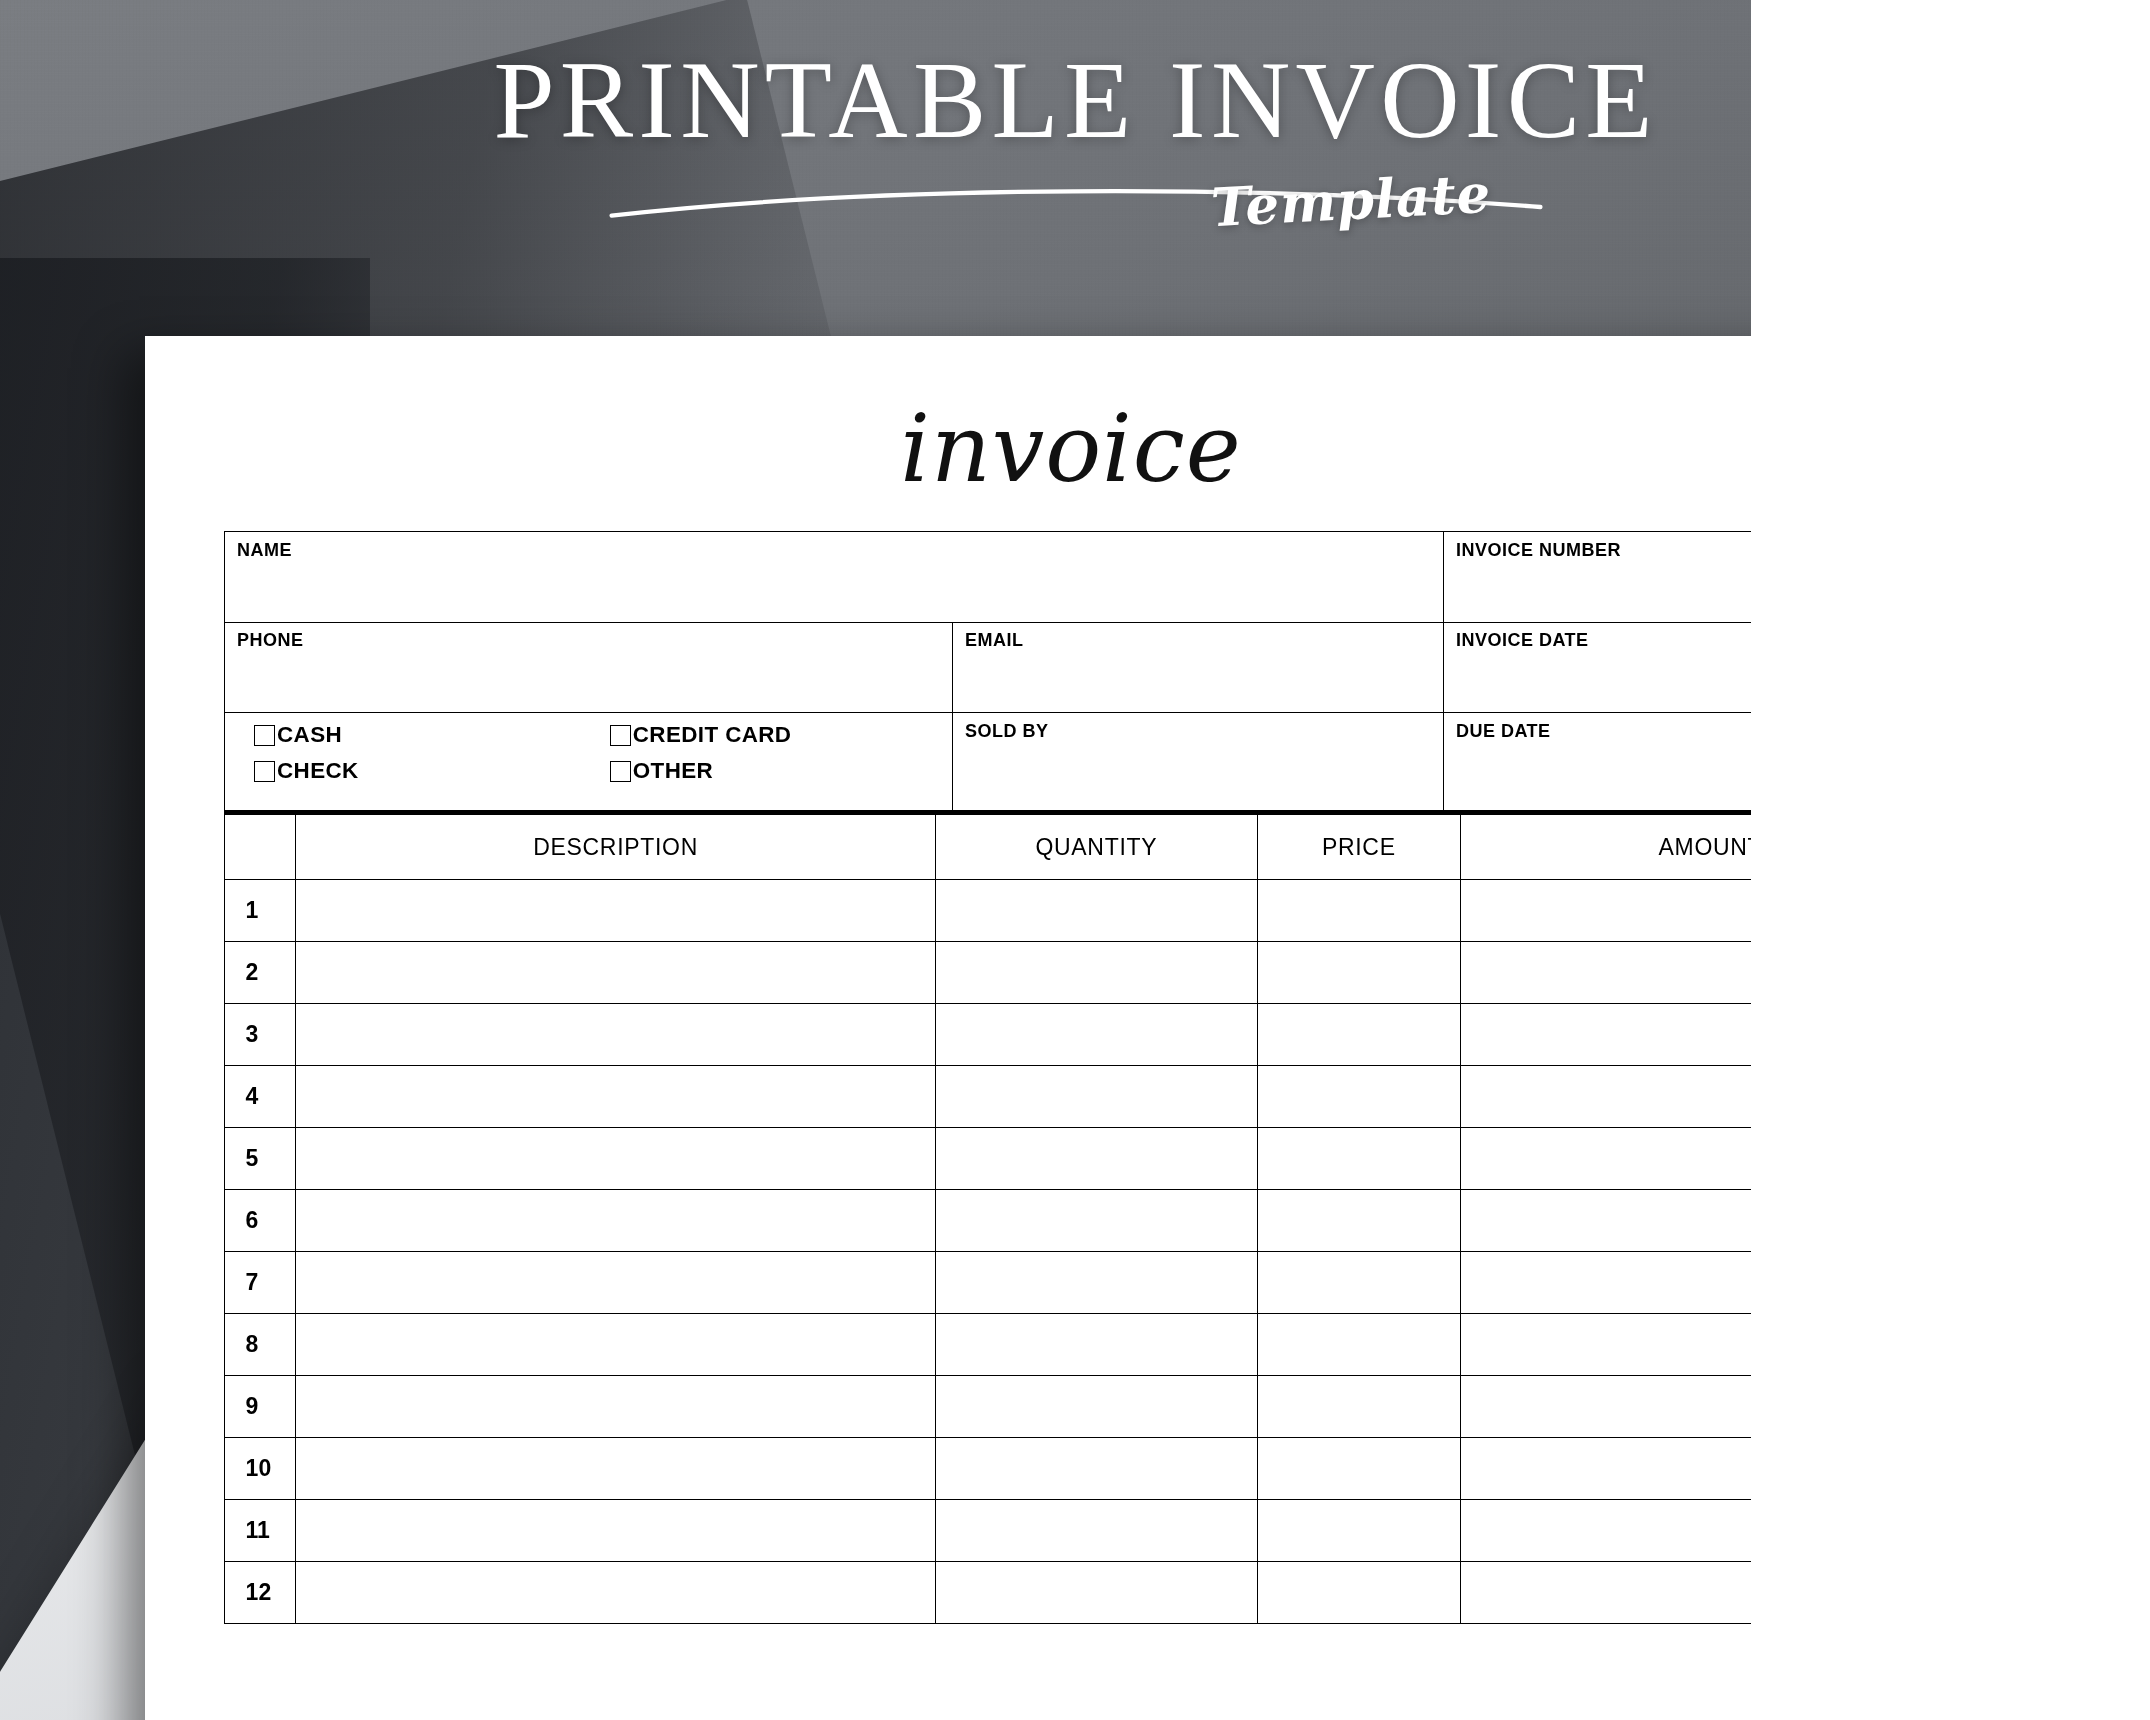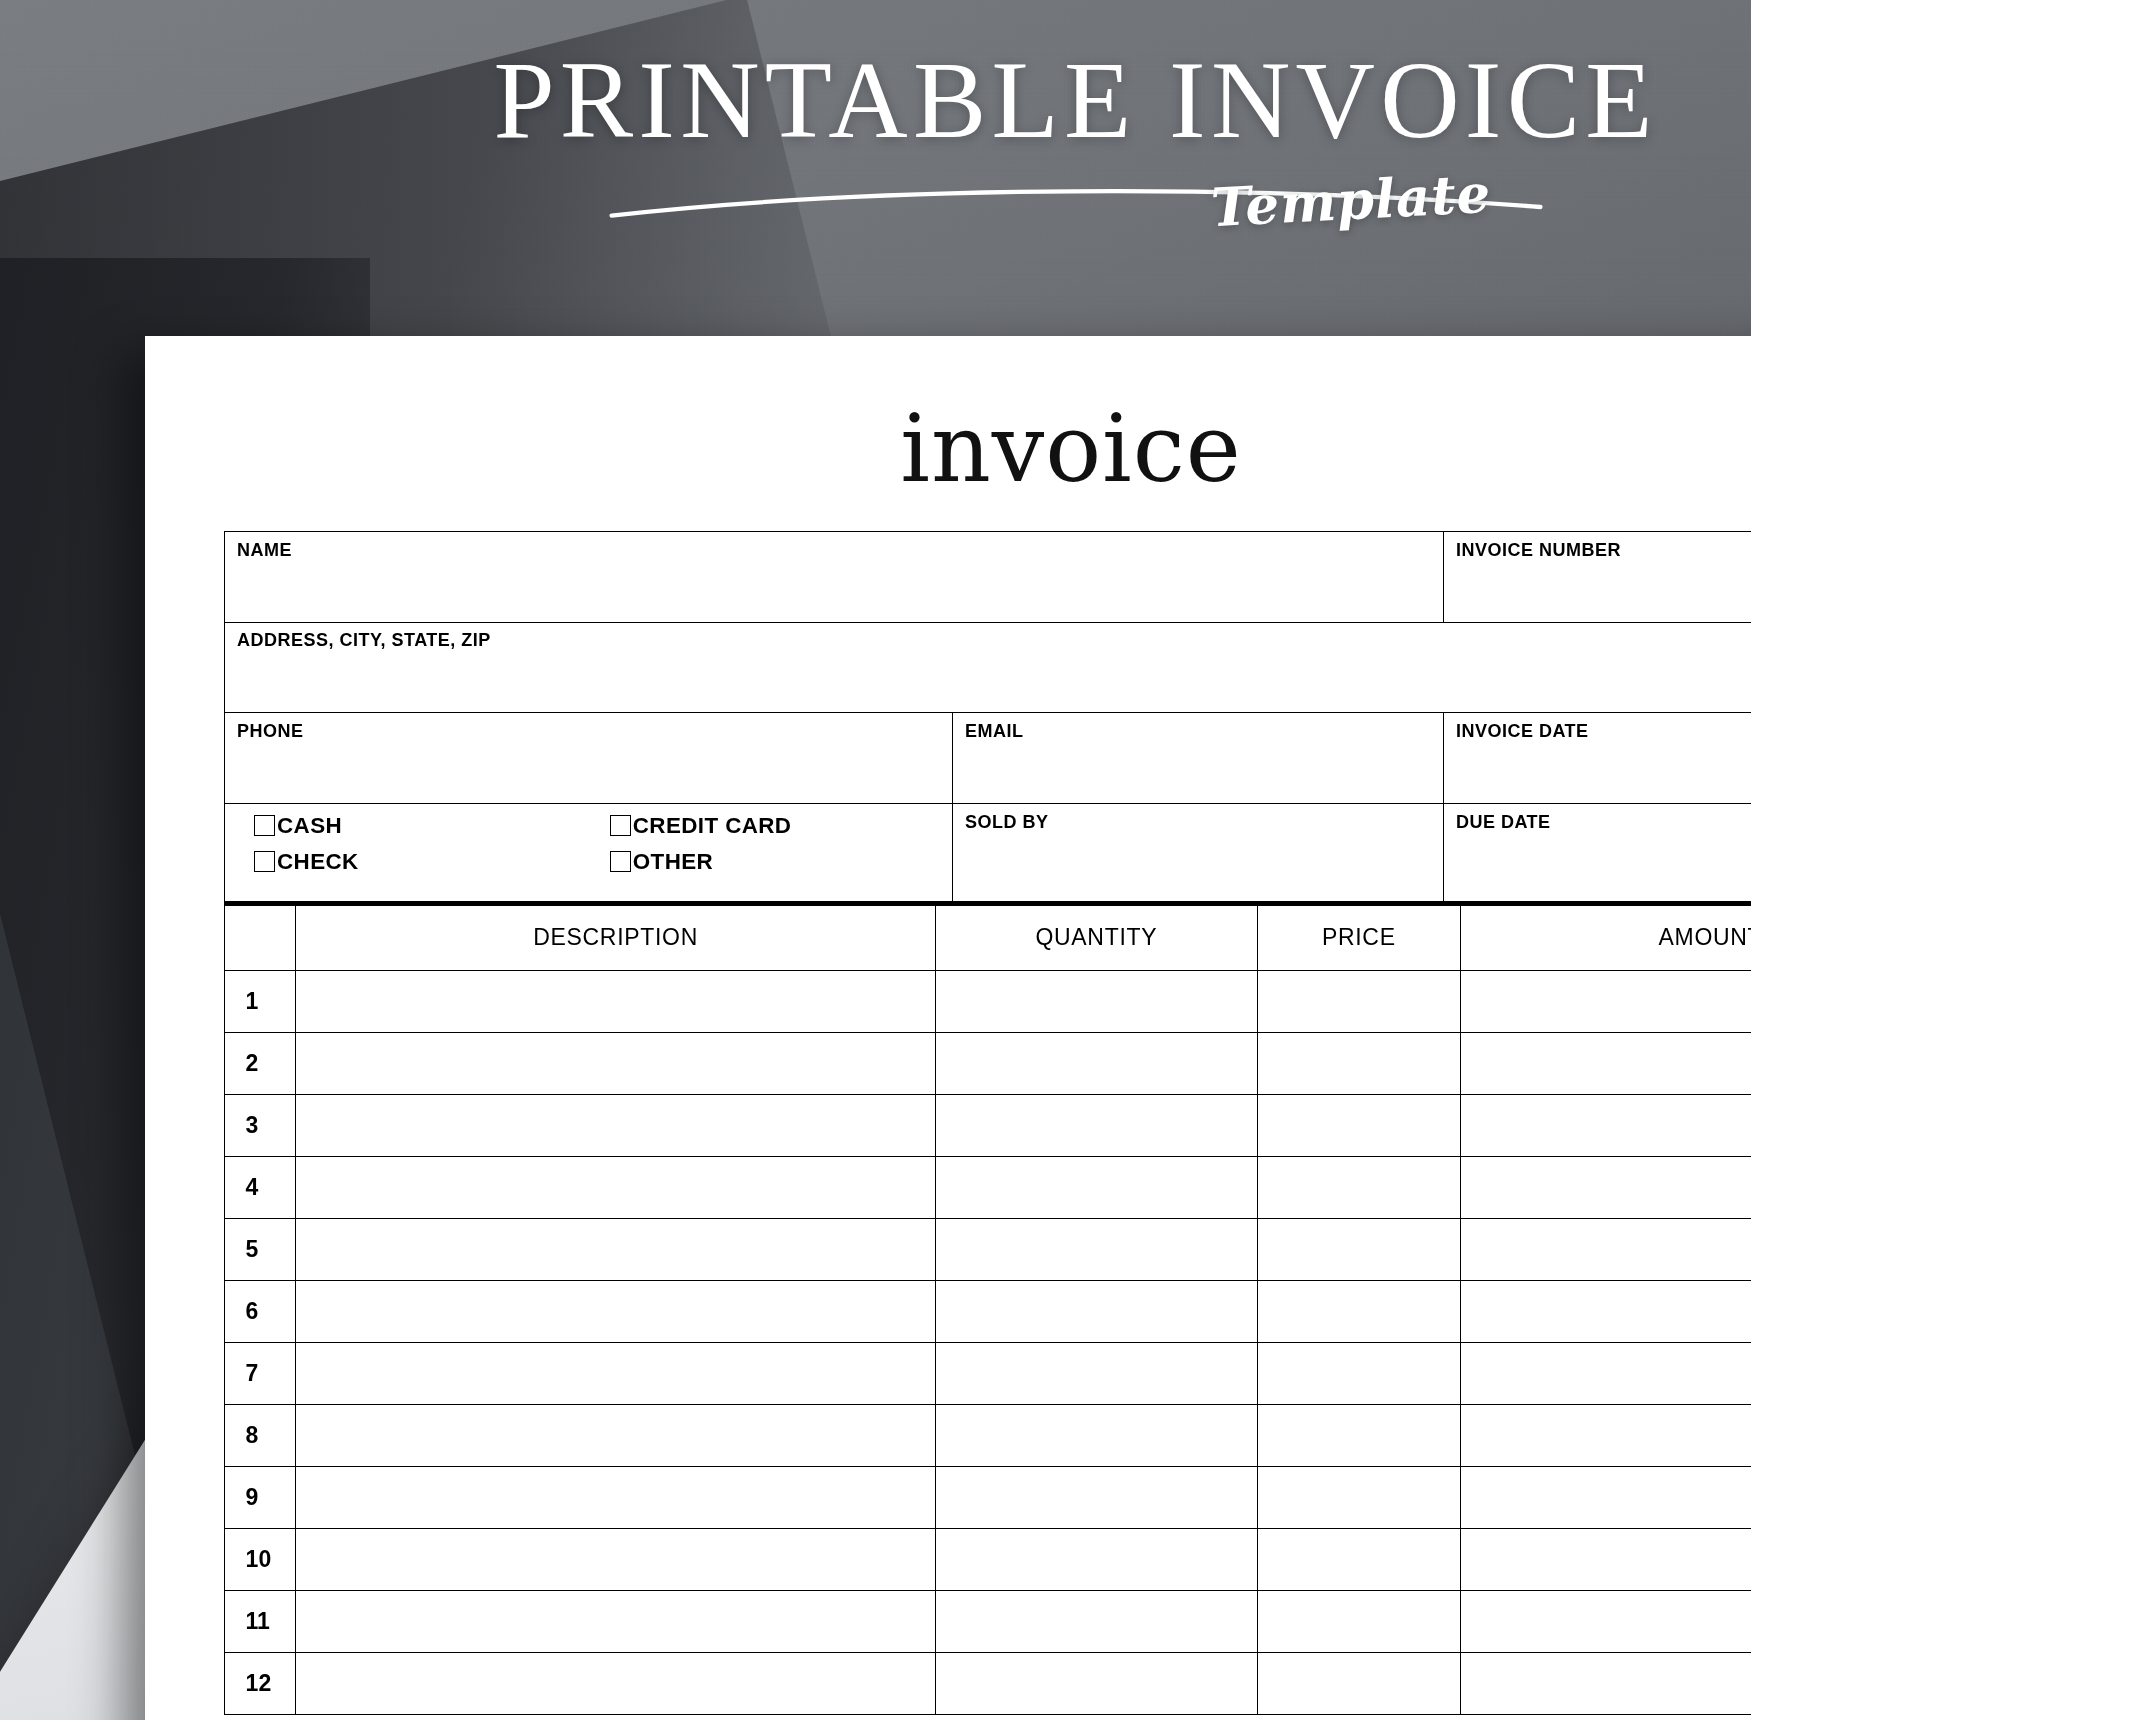--- a/index.html
+++ b/index.html
@@ -147,20 +147,21 @@
     padding: 45px 79px 0 79px;
   }
   .invoice-word {
     text-align: center;
     font-family: "DejaVu Serif", serif;
     font-size: 93px;
     line-height: 1.1;
     color: #111;
     margin: 17px 0 31px 0;
     letter-spacing: 0.9px;
+    font-style: italic;
   }
 
   
   table.form-block {
     width: 100%;
     border-collapse: collapse;
     table-layout: fixed;
   }
   table.form-block td {
     border: 1.7px solid #000;
@@ -291,26 +292,20 @@
             <col style="width:28%">
         </colgroup>
         <tbody>
           <tr>
             <td colspan="3">
               <span class="fld-label">NAME</span>
               <span class="fld-value"></span>
             </td>
             <td>
               <span class="fld-label">INVOICE NUMBER</span>
-              <span class="fld-value"></span>
-            </td>
-          </tr>
-          <tr>
-            <td colspan="4">
-              <span class="fld-label">ADDRESS, CITY, STATE, ZIP</span>
               <span class="fld-value"></span>
             </td>
           </tr>
           <tr>
             <td colspan="2">
               <span class="fld-label">PHONE</span>
               <span class="fld-value"></span>
             </td>
             <td>
               <span class="fld-label">EMAIL</span>

